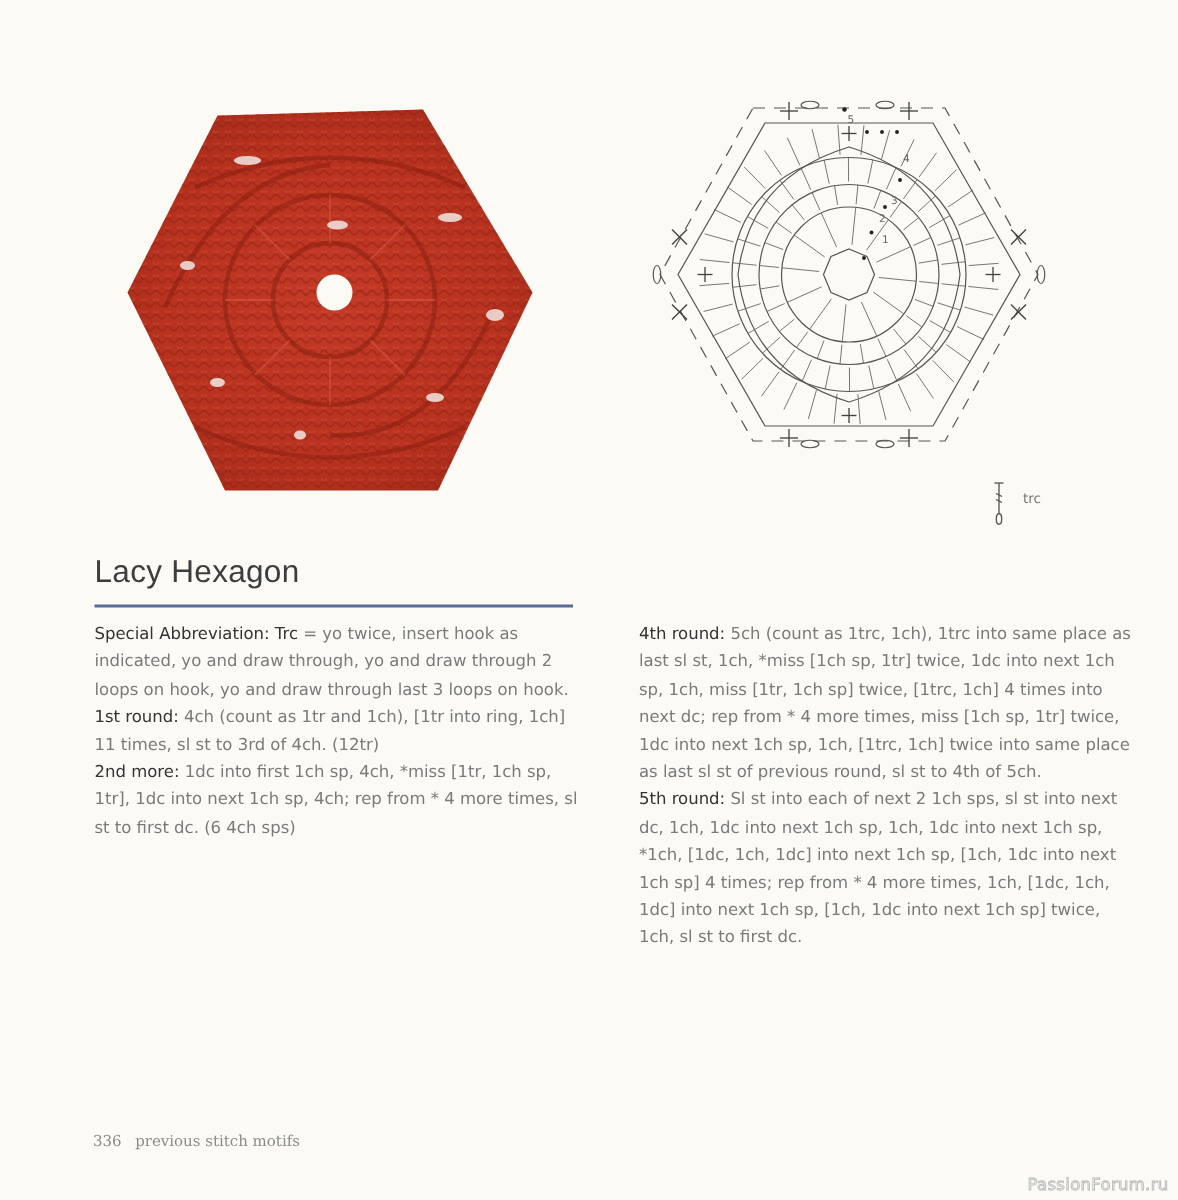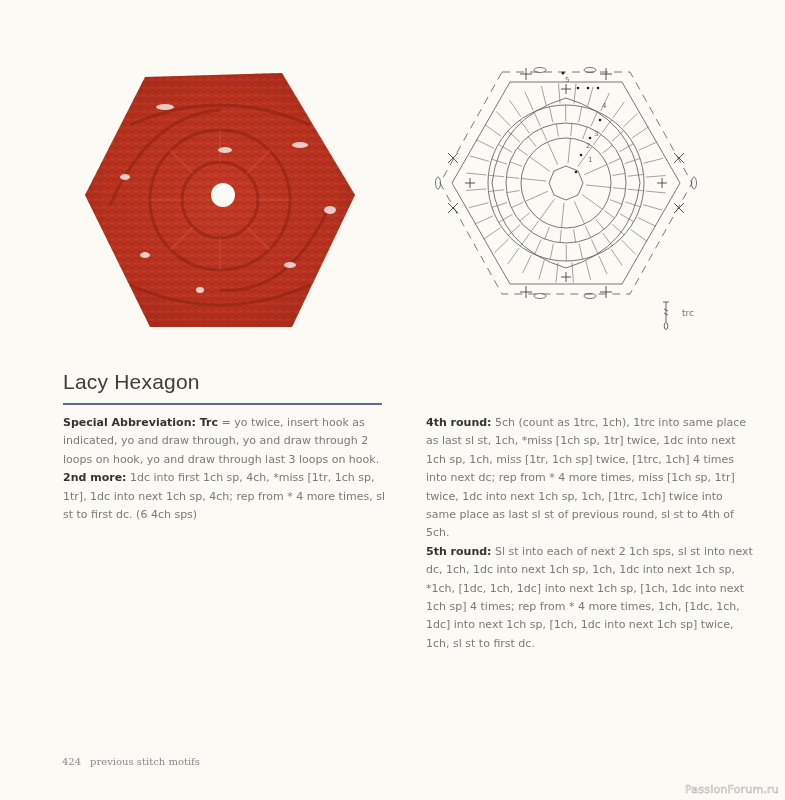--- a/index.html
+++ b/index.html
@@ -4,36 +4,36 @@
 <style>
   html, body { margin:0; padding:0; }
   body {
     width:785px; height:800px; position:relative; overflow:hidden;
     background:#fbfaf5;
     font-family:"DejaVu Sans", sans-serif;
     color:#6f6f6f;
   }
   .photo { position:absolute; left:70px; top:55px; width:300px; height:300px; }
   .diagram { position:absolute; left:430px; top:58px; width:272px; height:250px; }
-  .legend { position:absolute; left:660px; top:300px; display:flex; align-items:flex-start; }
+  .legend { position:absolute; left:660px; top:320px; display:flex; align-items:flex-start; }
   .legend-label { font-size:9px; color:#777; margin-left:10px; margin-top:8px; }
   .title {
     position:absolute; left:63px; top:370px;
     font-family:Liberation Sans, sans-serif; font-weight:300;
     font-size:21px; color:#3d3d3d; letter-spacing:0.2px;
   }
   .rule { position:absolute; left:63px; top:403px; width:319px; height:2px; background:#5a6a94; }
   .col {
     position:absolute; top:414px;
     font-size:11px; line-height:18.4px; color:#7a7a7a;
   }
   .col.left { left:63px; width:322px; }
   .col.right { left:426px; width:330px; }
   .para { margin:0; }
-  .lbl { font-weight:bold; color:#333;margin-top:40px; }
+  .lbl { font-weight:normal; color:#333;margin-top:40px; }
   .footer {
     position:absolute; left:62px; top:756px;
     font-family:"DejaVu Serif", serif; font-size:10px; color:#8a8a8a;
   }
   .footer .pg { margin-right:9px; }
   .watermark {
     position:absolute; right:6px; top:783px;
     font-family:"DejaVu Sans", sans-serif; font-size:11px;
     color:#fbfaf5; -webkit-text-stroke:0.6px #b9b9b9; letter-spacing:0.2px;text-align:right;
   }
@@ -276,25 +276,26 @@
     </g>
   </svg>
   <span class="legend-label">trc</span>
 </div>
 
 <div class="title">Lacy Hexagon</div>
 <div class="rule"></div>
 
 <div class="col left">
   <p class="para"><span class="lbl">Special Abbreviation: Trc</span><span> = yo twice, insert hook as indicated, yo and draw through, yo and draw through 2 loops on hook, yo and draw through last 3 loops on hook.</span></p>
+  <p class="para"><span class="lbl">1st round:</span><span> 4ch (count as 1tr and 1ch), [1tr into ring, 1ch] 11 times, sl st to 3rd of 4ch. (12tr)</span></p>
   <p class="para"><span class="lbl">2nd more:</span><span> 1dc into first 1ch sp, 4ch, *miss [1tr, 1ch sp, 1tr], 1dc into next 1ch sp, 4ch; rep from * 4 more times, sl st to first dc. (6 4ch sps)</span></p>
 </div>
 
 <div class="col right">
   <p class="para"><span class="lbl">4th round:</span><span> 5ch (count as 1trc, 1ch), 1trc into same place as last sl st, 1ch, *miss [1ch sp, 1tr] twice, 1dc into next 1ch sp, 1ch, miss [1tr, 1ch sp] twice, [1trc, 1ch] 4 times into next dc; rep from * 4 more times, miss [1ch sp, 1tr] twice, 1dc into next 1ch sp, 1ch, [1trc, 1ch] twice into same place as last sl st of previous round, sl st to 4th of 5ch.</span></p>
   <p class="para"><span class="lbl">5th round:</span><span> Sl st into each of next 2 1ch sps, sl st into next dc, 1ch, 1dc into next 1ch sp, 1ch, 1dc into next 1ch sp, *1ch, [1dc, 1ch, 1dc] into next 1ch sp, [1ch, 1dc into next 1ch sp] 4 times; rep from * 4 more times, 1ch, [1dc, 1ch, 1dc] into next 1ch sp, [1ch, 1dc into next 1ch sp] twice, 1ch, sl st to first dc.</span></p>
 </div>
 
 <div class="footer">
-  <span class="pg">424</span><span>previous stitch motifs</span>
+  <span class="pg">336</span><span>previous stitch motifs</span>
 </div>
 
 <div class="watermark">PassionForum.ru</div>
 
 </body></html>

